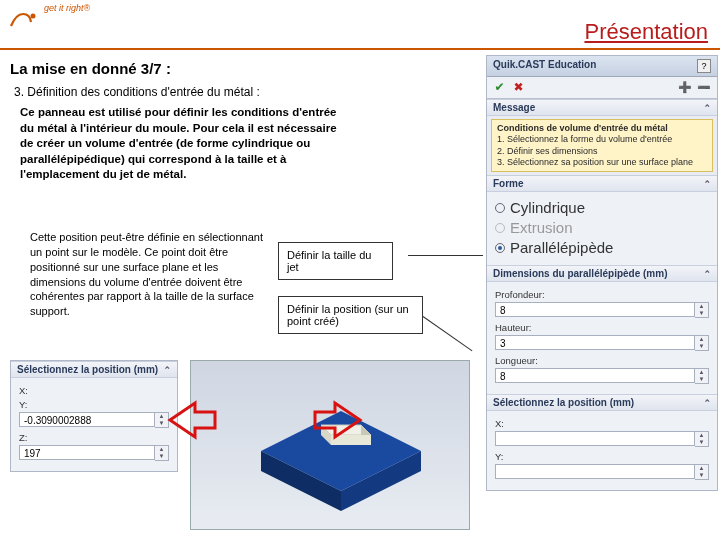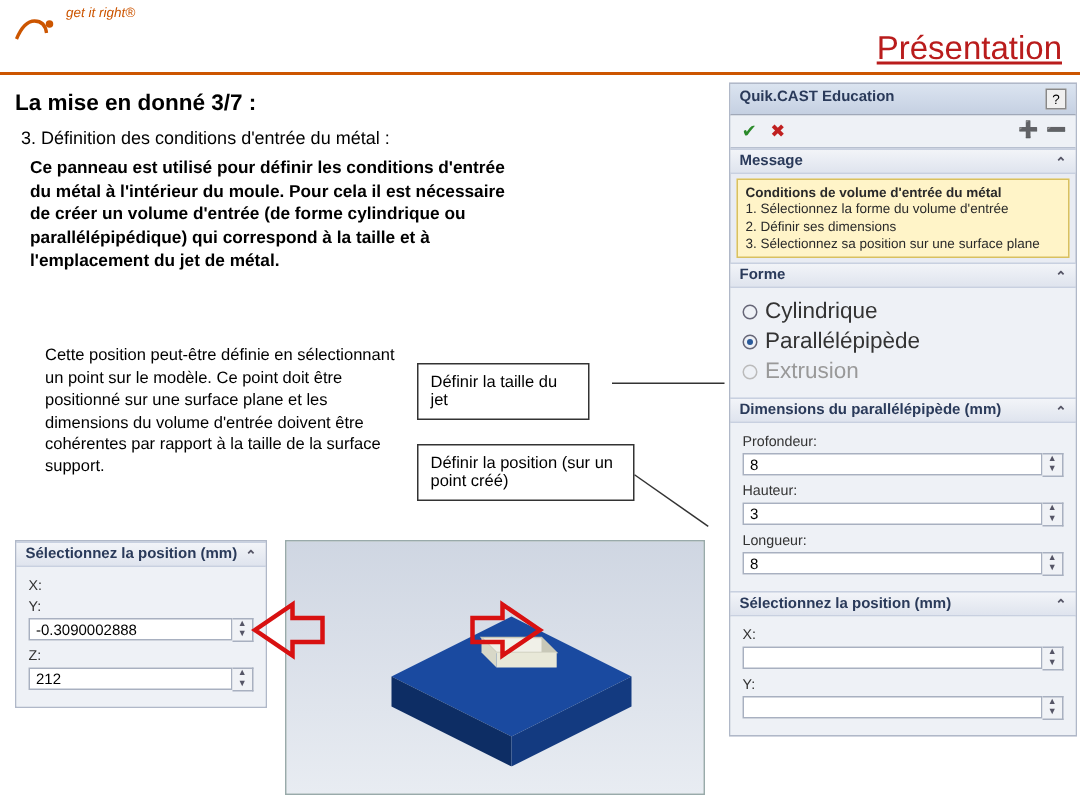--- a/index.html
+++ b/index.html
@@ -98,28 +98,28 @@
   </div>
   <div class="sect-head">
     <span>Forme</span>
     <span class="chev">⌃</span>
   </div>
   <div class="sect-body">
     <div class="radio-row">
         <span class="radio-dot"></span>
         <span>Cylindrique</span>
       </div>
+    <div class="radio-row" style="color:#999">
+        <span class="radio-dot" style="border-color:#bbb"></span>
+        <span>Extrusion</span>
+      </div>
     <div class="radio-row">
         <span class="radio-dot sel"></span>
         <span>Parallélépipède</span>
       </div>
-    <div class="radio-row" style="color:#999">
-        <span class="radio-dot" style="border-color:#bbb"></span>
-        <span>Extrusion</span>
-      </div>
   </div>
   <div class="sect-head">
     <span>Dimensions du parallélépipède (mm)</span>
     <span class="chev">⌃</span>
   </div>
   <div class="sect-body">
     <div class="field-label">Profondeur:</div>
     <div class="num-input">
         <div class="val">8</div>
         <div class="spin">
@@ -178,21 +178,21 @@
     <div class="field-label">Y:</div>
     <div class="num-input">
         <div class="val">-0.3090002888</div>
         <div class="spin">
           <span>▲</span>
           <span>▼</span>
         </div>
       </div>
     <div class="field-label">Z:</div>
     <div class="num-input">
-        <div class="val">212</div>
+        <div class="val">197</div>
         <div class="spin">
           <span>▲</span>
           <span>▼</span>
         </div>
       </div>
   </div>
 </div>
 
 <div class="render-area">
   <svg class="cube-base" viewBox="0 0 180 110">

